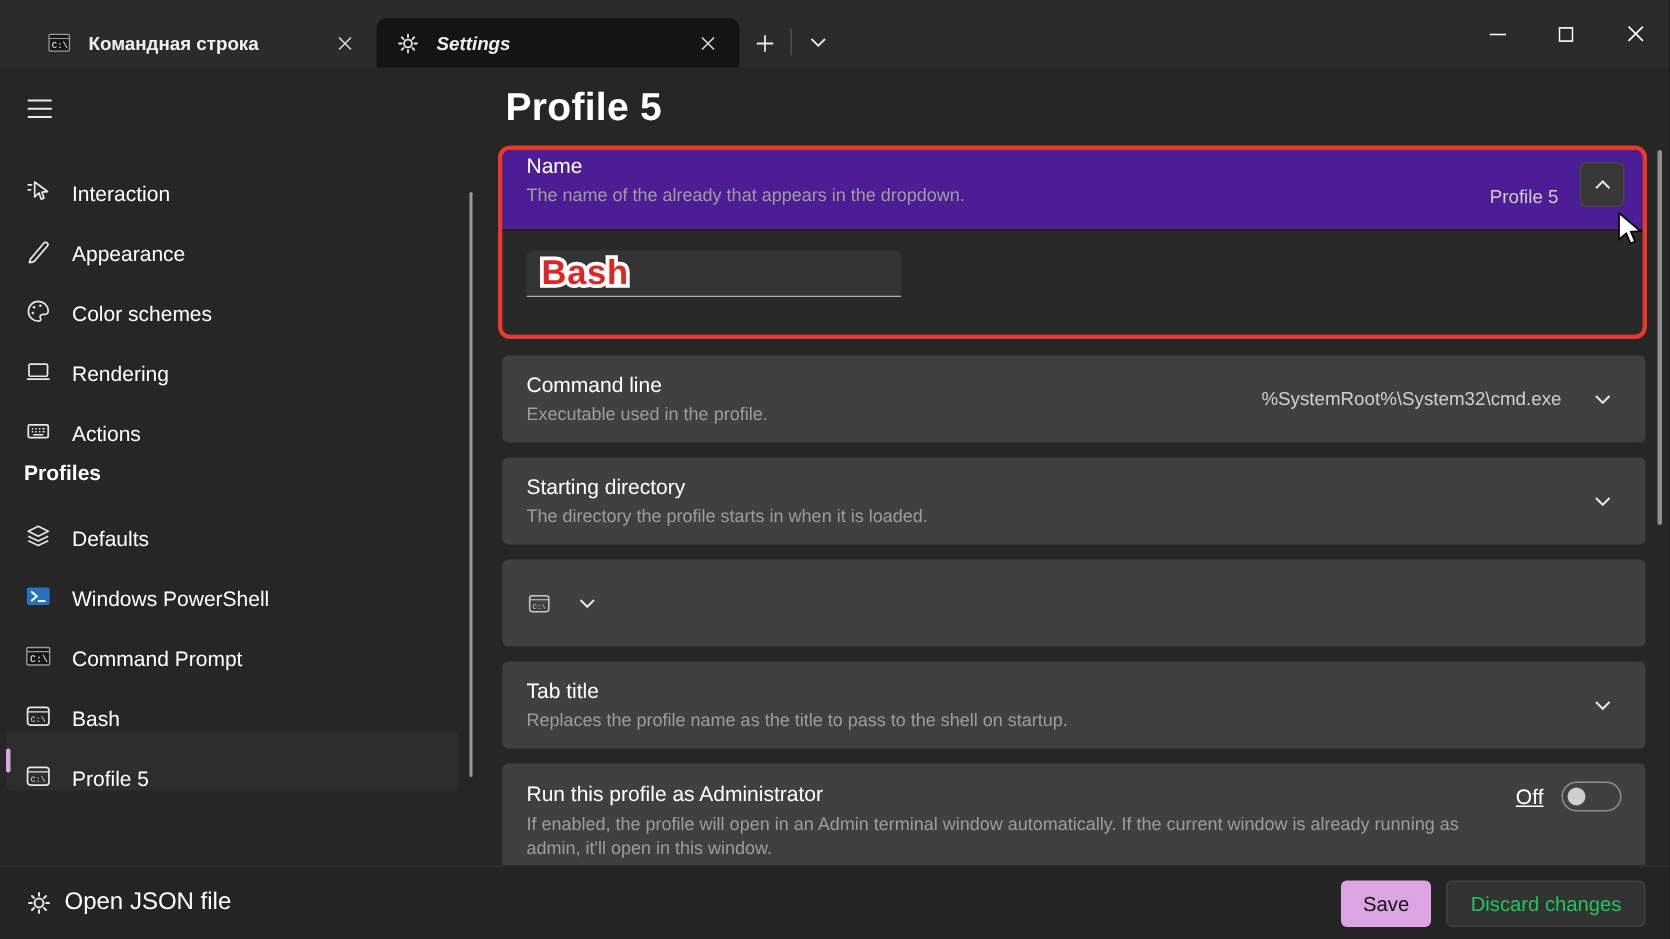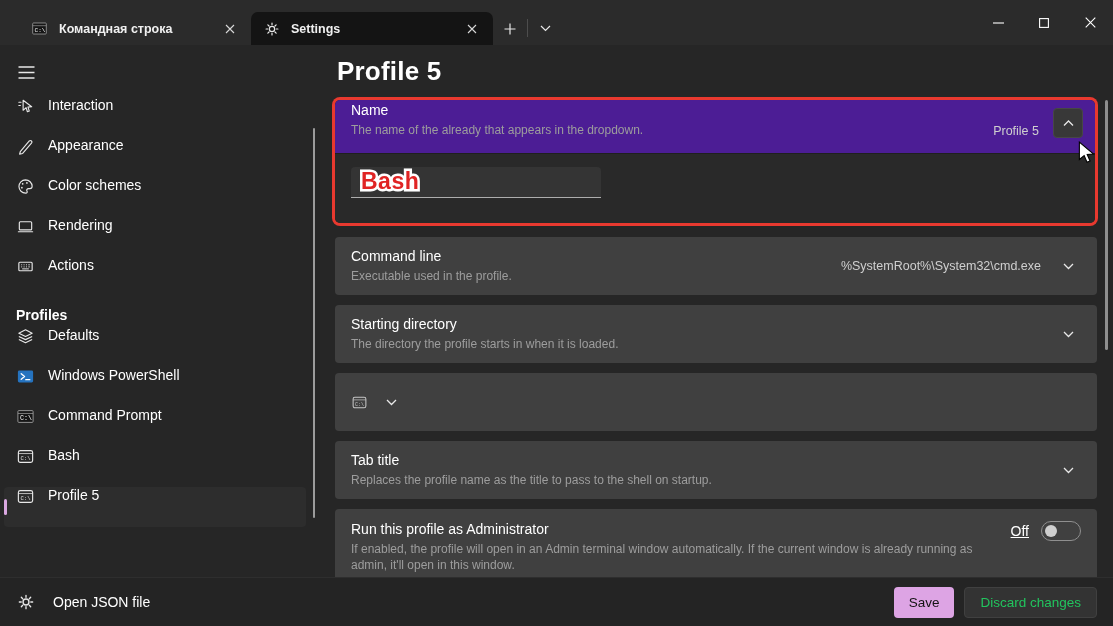--- a/index.html
+++ b/index.html
@@ -4,36 +4,36 @@
 <style>
   * { box-sizing: border-box; margin: 0; padding: 0; }
   html,body { width:1113px; height:626px; overflow:hidden; background:#161616; }
   body { font-family:"Liberation Sans", sans-serif; color:#fff; position:relative; }
   .window { width:1113px; height:626px; background:#262626; position:relative; overflow:hidden; }
 
   
   .titlebar { height:45px; background:#2b2b2b; display:flex; align-items:flex-end; padding-left:19px; }
   .tab { height:33px; display:flex; align-items:center; padding:0 10px 0 12px; border-radius:7px 7px 0 0; cursor:default; }
   .tab-inactive { width:232px; background:transparent; }
-  .tab-active { width:242px; background:#141414; }
+  .tab-active { width:242px; background:#141414;font-style:italic; }
   .tab-icon { width:17px; height:17px; margin-right:11px; flex:none; display:flex; align-items:center; justify-content:center; }
   .tab-label { flex:1; font-size:12.5px; font-weight:700; color:#f0f0f0; white-space:nowrap; overflow:hidden; }
   .tab-close { width:22px; height:22px; display:flex; align-items:center; justify-content:center; border-radius:3px; flex:none; }
   .bar-btn { width:34px; height:33px; display:flex; align-items:center; justify-content:center; }
   .bar-sep { width:1px; height:18px; background:#4d4d4d; margin-bottom:8px; }
   .titlebar-spacer { flex:1; height:100%; }
   .win-btn { width:46px; height:45px; display:flex; align-items:center; justify-content:center; align-self:flex-start; }
 
   
   .app { display:flex; height:532px; }
 
   
   .sidebar { width:316px; flex:none; position:relative; padding-top:10px; }
   .hamburger { width:36px; height:30px; margin:2px 0 10px 8px; display:flex; align-items:center; justify-content:center; border-radius:4px; }
-  .nav-item { height:40px; margin:0 10px 0 4px; display:flex; align-items:flex-start; padding-left:12px; border-radius:4px; position:relative; }
+  .nav-item { height:40px; margin:0 10px 0 4px; display:flex; align-items:flex-end; padding-left:12px; border-radius:4px; position:relative; }
   .nav-item.selected { background:#2d2d2d; }
   .accent-pill { position:absolute; left:0; top:12px; width:3px; height:16px; border-radius:2px; background:#d9a7e0; display:none; }
   .nav-item.selected .accent-pill { display:block; }
   .nav-icon { width:19px; height:19px; flex:none; display:flex; align-items:center; justify-content:center; }
   .nav-label { margin-left:13px; font-size:14px; color:#ffffff; white-space:nowrap; }
   .section-header { margin:10px 0 4px 16px; font-size:14px; font-weight:700; color:#ffffff; }
   .sidebar-scrollbar { position:absolute; right:1px; top:83px; width:2px; height:390px; background:#9b9b9b; border-radius:1px; }
 
   
   .content { flex:1; padding:5px 16px 0 19px; position:relative; overflow:hidden; }
@@ -61,21 +61,21 @@
   .admin-card .card-desc { max-width:635px; }
   .toggle-row { display:flex; align-items:center; margin-top:0;text-decoration:underline; }
   .toggle-label { font-size:14px; color:#ffffff; margin-right:12px; }
   .toggle { width:40px; height:20px; border:1px solid #8f8f8f; border-radius:10px; position:relative; }
   .toggle-knob { width:12px; height:12px; border-radius:50%; background:#cfcfcf; position:absolute; left:3px; top:3px; }
 
   
   .footer { position:absolute; left:0; bottom:0; width:1113px; height:49px; background:#242424; border-top:1px solid #2e2e2e; display:flex; align-items:center; padding:0 16px; }
   .footer-left { display:flex; align-items:center; }
   .footer-gear { width:19px; height:19px; display:flex; align-items:center; justify-content:center; }
-  .footer-label { margin-left:18px; font-size:14px; color:#ffffff; }
+  .footer-label { margin-left:8px; font-size:16px; color:#ffffff; }
   .footer-spacer { flex:1; }
   .btn { height:31px; display:flex; align-items:center; justify-content:center; border-radius:4px; font-size:13.5px; padding:0 15px; border:none; font-family:inherit; }
   .btn-save { background:#dda4e4; color:#141414; margin-right:10px; }
   .btn-discard { background:#333333; border:1px solid #404040; color:#22c55e; }
 
   
   .mouse-cursor { position:absolute; left:1077px; top:141px; z-index:50; pointer-events:none; }
 
   svg { display:block; }
 </style>

